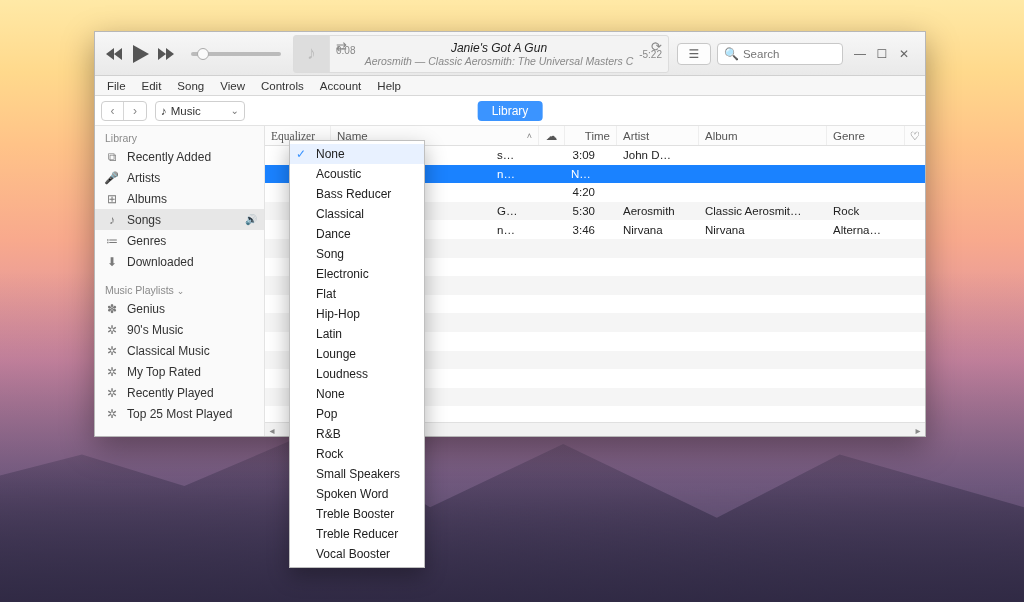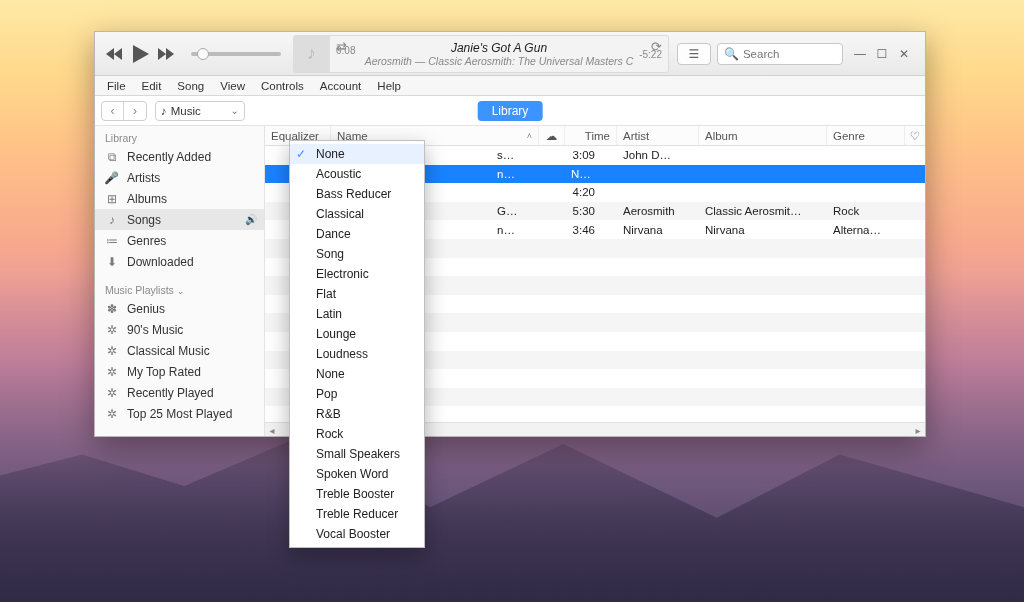--- a/index.html
+++ b/index.html
@@ -93,21 +93,21 @@
 .sb-item { display:flex; align-items:center; gap:8px; padding:2px 10px; height:21px; color:#333; font-size:12px; }
 .sb-item.selected { background:#e7e7e7; }
 .sb-icon { width:14px; color:#7a7a7a; display:flex; justify-content:center; font-size:12px;}
 .speaker-ind { position:absolute; right:6px; color:#3b94ff; font-size:10px; }
 
 
 .table-wrap { flex:1; display:flex; flex-direction:column; overflow:hidden;}
 .thead { height:20px; display:flex; align-items:stretch; border-bottom:1px solid #e0e0e0; font-size:11.5px; color:#555; background:#fcfcfc;}
 .th { display:flex; align-items:center; padding:0 6px; border-right:1px solid #eee;}
 .th:last-child{border-right:none;}
-.col-eq{width:66px;}
+.col-eq{width:66px;font-family:Liberation Serif, serif;}
 .col-name{flex:1;}
 .col-cloud{width:26px; justify-content:center;}
 .col-time{width:52px; justify-content:flex-end;}
 .col-artist{width:82px;}
 .col-album{width:128px;}
 .col-genre{width:78px;}
 .col-heart{width:20px; justify-content:center;}
 .sort-ind{ margin-left:auto; font-size:9px; color:#888;}
 
 .tbody{ flex:1; overflow:hidden; position:relative;}
@@ -387,20 +387,23 @@
     <div class="eq-item">
       <span>Song</span>
     </div>
     <div class="eq-item">
       <span>Electronic</span>
     </div>
     <div class="eq-item">
       <span>Flat</span>
     </div>
     <div class="eq-item">
+      <span>Hip-Hop</span>
+    </div>
+    <div class="eq-item">
       <span>Latin</span>
     </div>
     <div class="eq-item">
       <span>Lounge</span>
     </div>
     <div class="eq-item">
       <span>Loudness</span>
     </div>
     <div class="eq-item">
       <span>None</span>

